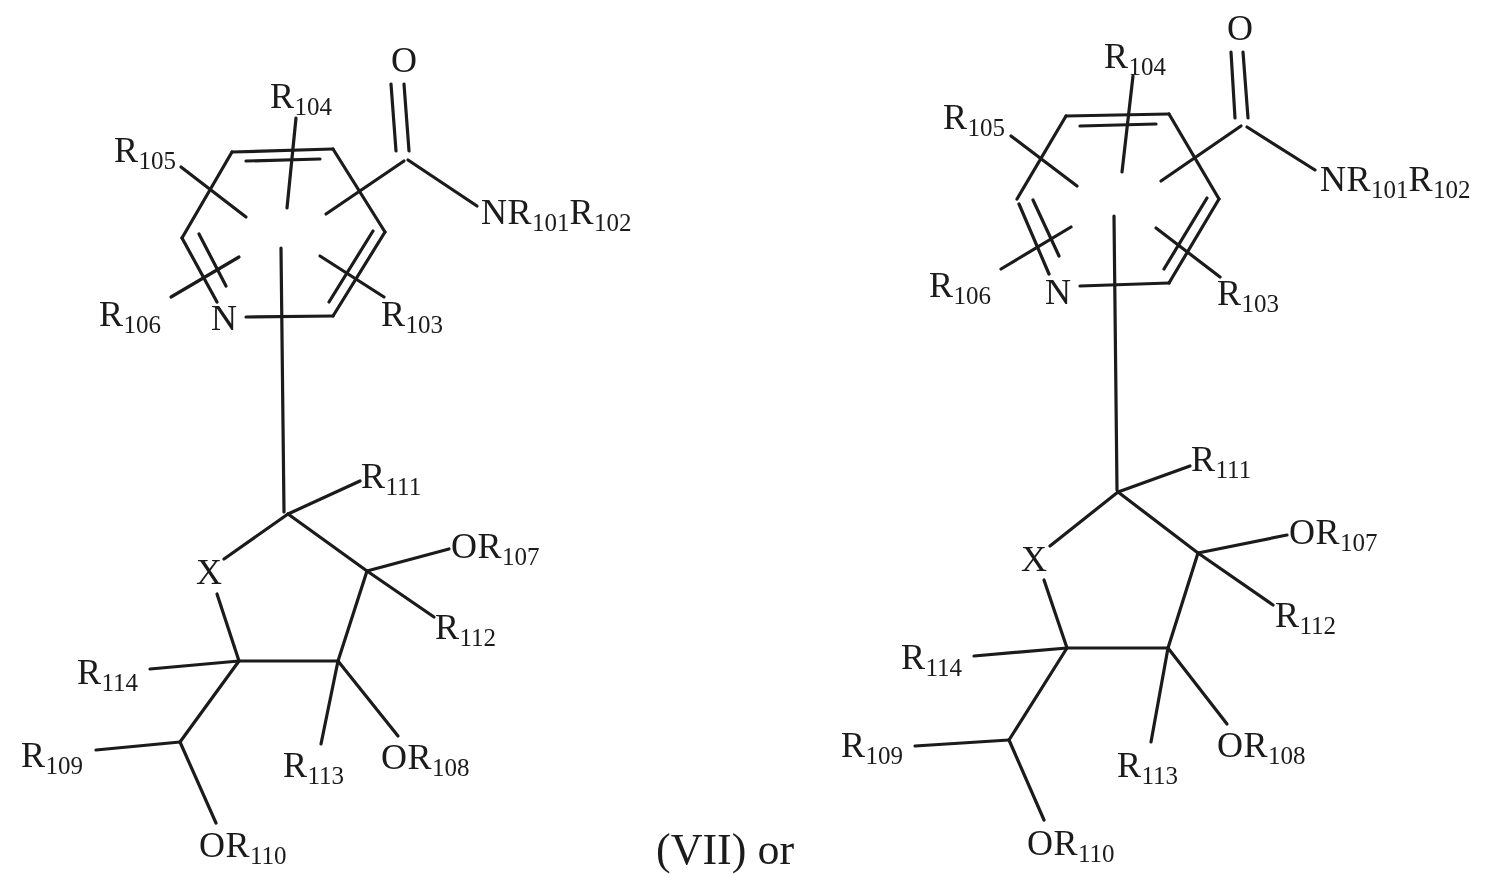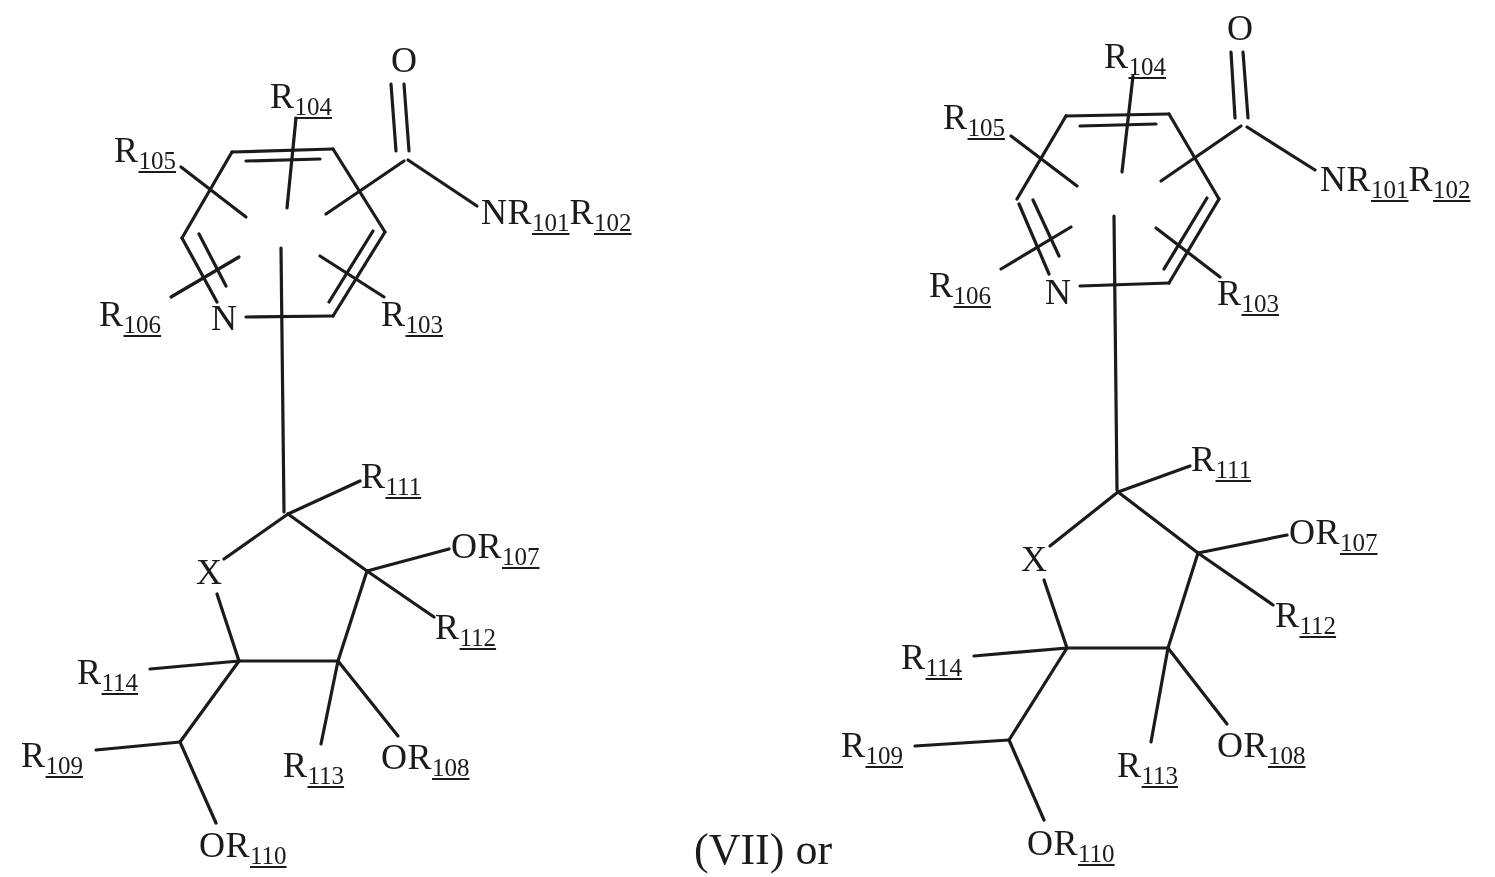--- a/index.html
+++ b/index.html
@@ -28,29 +28,27 @@
     font-size: 36px;
     line-height: 1;
     white-space: nowrap;
     letter-spacing: 0.5px;
   }
   .lbl sub {
     font-size: 25px;
     line-height: 0;
     vertical-align: -0.28em;
     letter-spacing: 0;
-    text-decoration: underline;
   }
   .caption {
     position: absolute;
     left: 656px;
     top: 828px;
     font-size: 44px;
     line-height: 1;
-    margin-left: 38px;
   }
 </style>
 </head>
 <body>
 
 <div class="canvas">
 
   <svg class="bonds" viewBox="0 0 1495 877" xmlns="http://www.w3.org/2000/svg">
 
     <g>

